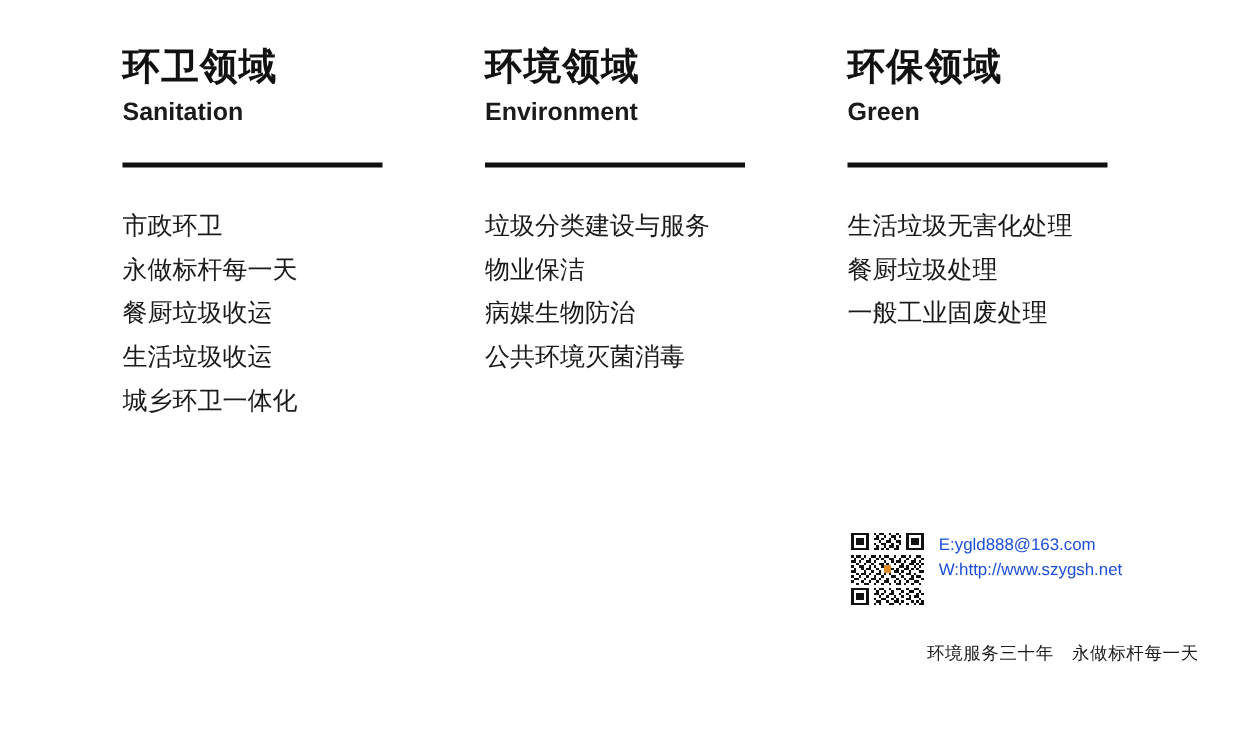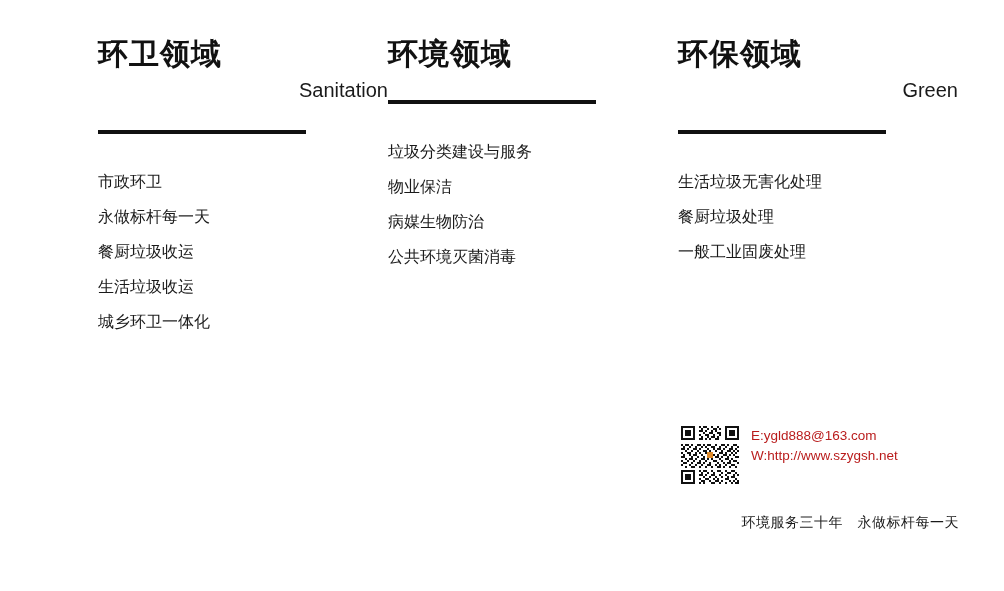--- a/index.html
+++ b/index.html
@@ -40,40 +40,39 @@
     font-size: 30px;
     font-weight: bold;
     line-height: 40px;
     letter-spacing: 1px;
     color: #111111;
     margin: 0;
     white-space: nowrap;
   }
   .title-en {
     font-size: 20px;
-    font-weight: normal;
+    font-weight: bold;
     line-height: 28px;
     color: #1a1a1a;
     margin: 2px 0 0 0;
     white-space: nowrap;
-    text-align: right;
   }
   .rule {
     width: 208px;
     height: 4px;
     background: #111111;
     margin: 26px 0 0 0;
   }
   .items {
     margin: 30px 0 0 0;
     padding: 0;
     list-style: none;
   }
   .items li {
-    font-size: 16px;
+    font-size: 20px;
     line-height: 35px;
     color: #1a1a1a;
     white-space: nowrap;
   }
 
   .contact-block {
     position: absolute;
     left: 679px;
     top: 424px;
     width: 280px;
@@ -91,21 +90,21 @@
   }
   .contact-lines {
     display: flex;
     flex-direction: column;
     justify-content: flex-start;
     padding-top: 2px;
   }
   .contact-lines div {
     font-size: 13.5px;
     line-height: 20px;
-    color: #b91c1c;
+    color: #1d4ed8;
     white-space: nowrap;
   }
   .slogan {
     margin-top: 26px;
     font-size: 14px;
     line-height: 20px;
     color: #1a1a1a;
     text-align: right;
     letter-spacing: 0.5px;
     white-space: nowrap;
@@ -126,20 +125,21 @@
         <li>市政环卫</li>
         <li>永做标杆每一天</li>
         <li>餐厨垃圾收运</li>
         <li>生活垃圾收运</li>
         <li>城乡环卫一体化</li>
       </ul>
     </div>
 
     <div class="col col-1">
       <div class="title-cn">环境领域</div>
+      <div class="title-en">Environment</div>
       <div class="rule"></div>
       <ul class="items">
         <li>垃圾分类建设与服务</li>
         <li>物业保洁</li>
         <li>病媒生物防治</li>
         <li>公共环境灭菌消毒</li>
       </ul>
     </div>
 
     <div class="col col-2">

